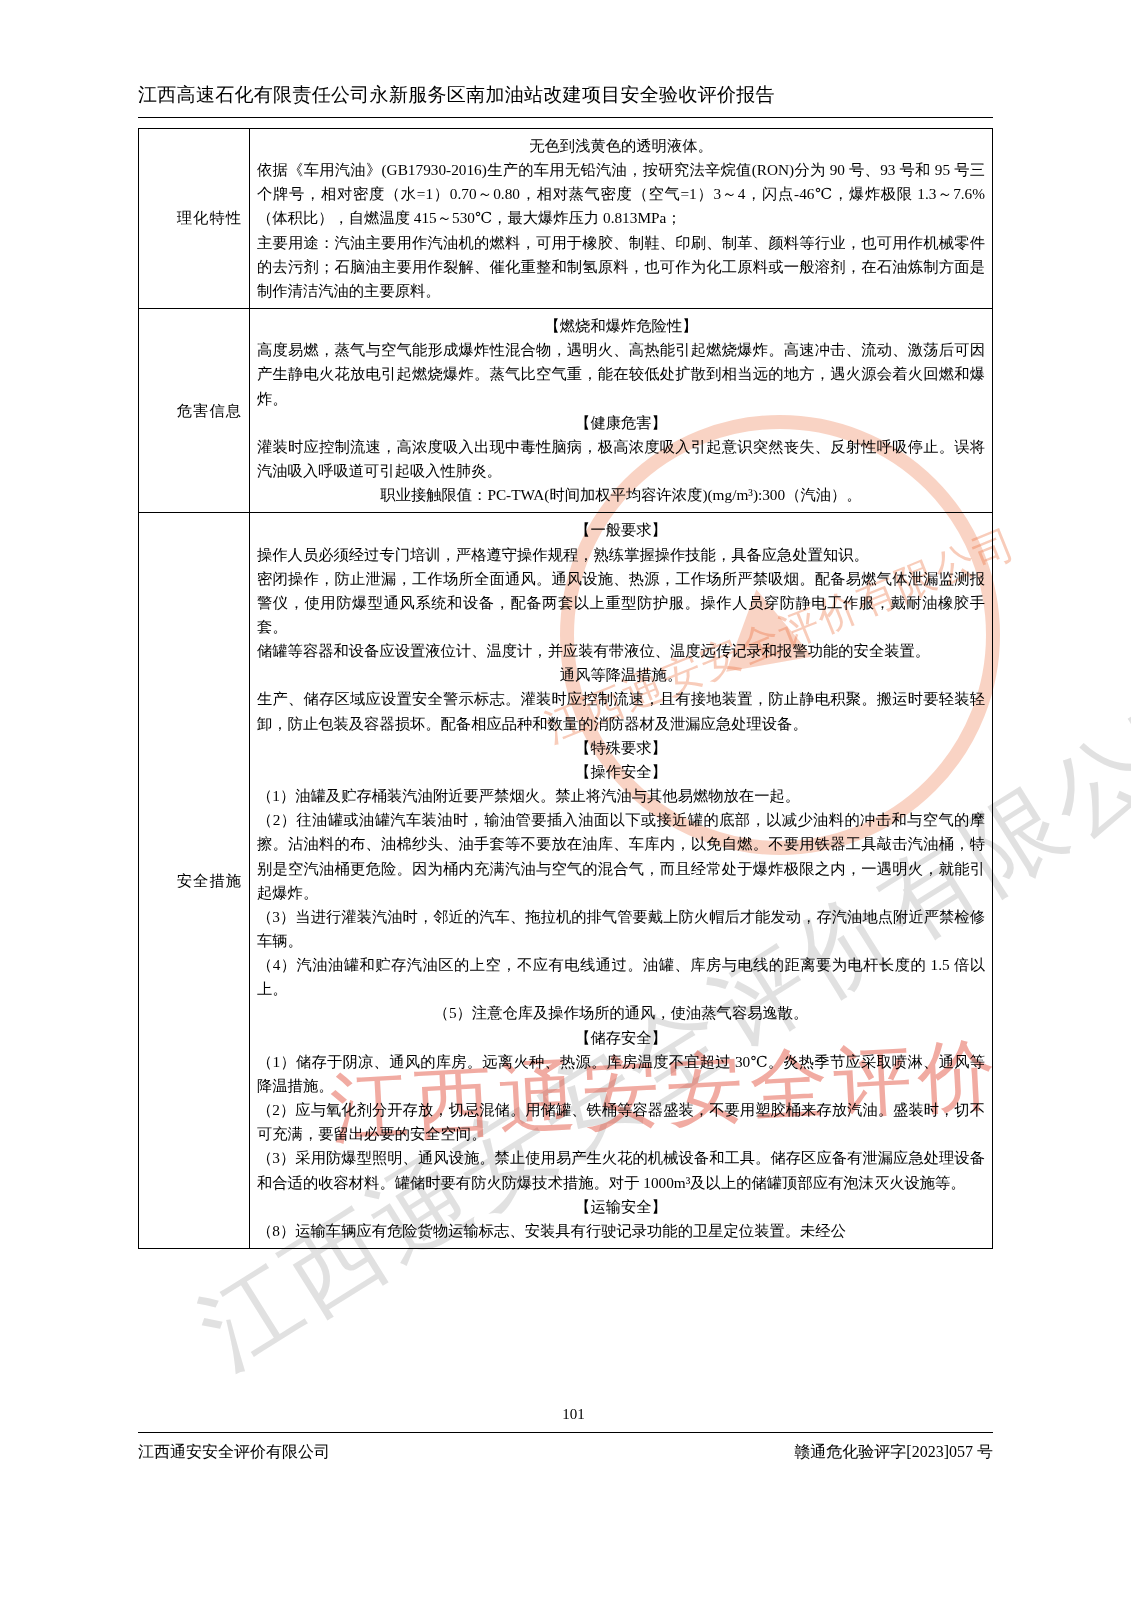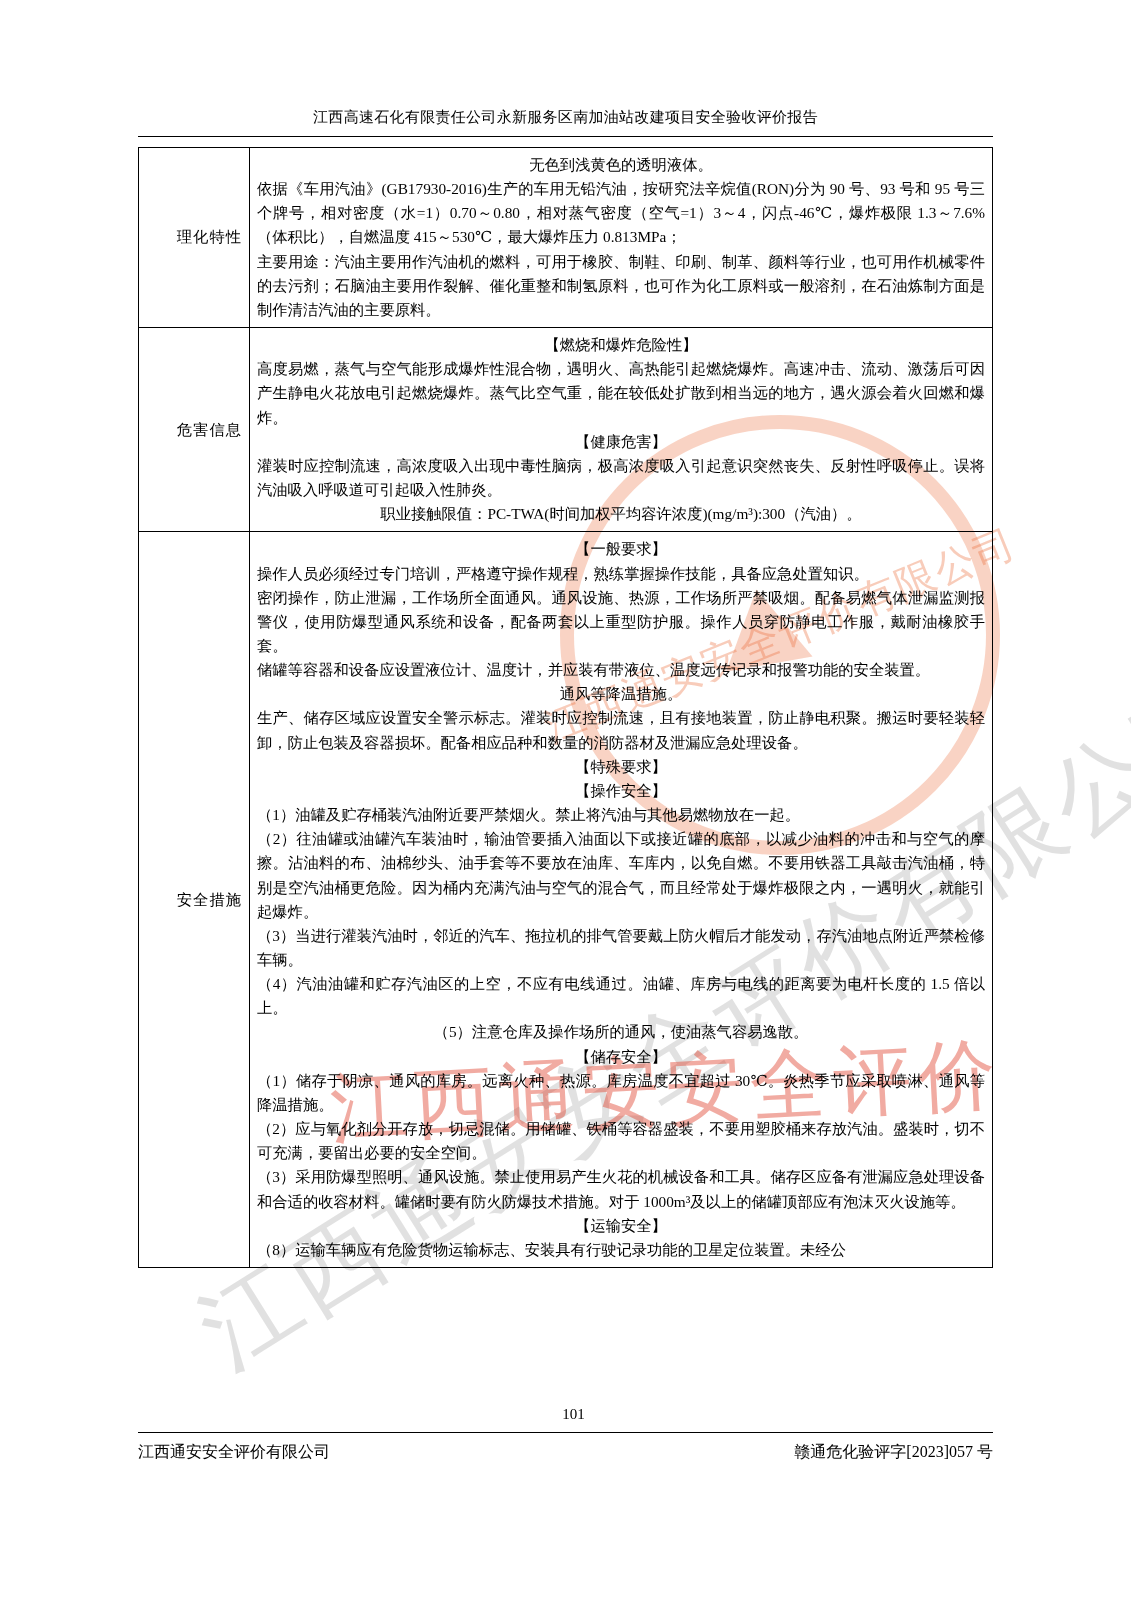--- a/index.html
+++ b/index.html
@@ -86,23 +86,22 @@
     white-space: nowrap;
     font-family: "Liberation Serif", "DejaVu Serif", serif;
     letter-spacing: 6px;
     transform: rotate(-3deg);
   }
 
   
   .doc-header {
     position: relative;
     z-index: 2;
-    text-align: center;
-    font-size: 15px;
-    padding-top: 108px;
+    font-size: 19px;
+    padding-top: 82px;
     padding-bottom: 9px;
     letter-spacing: 0.3px;
   }
   .header-rule {
     position: relative;
     z-index: 2;
     border-bottom: 1.1px solid #000;
     margin-bottom: 10px;
   }
 

